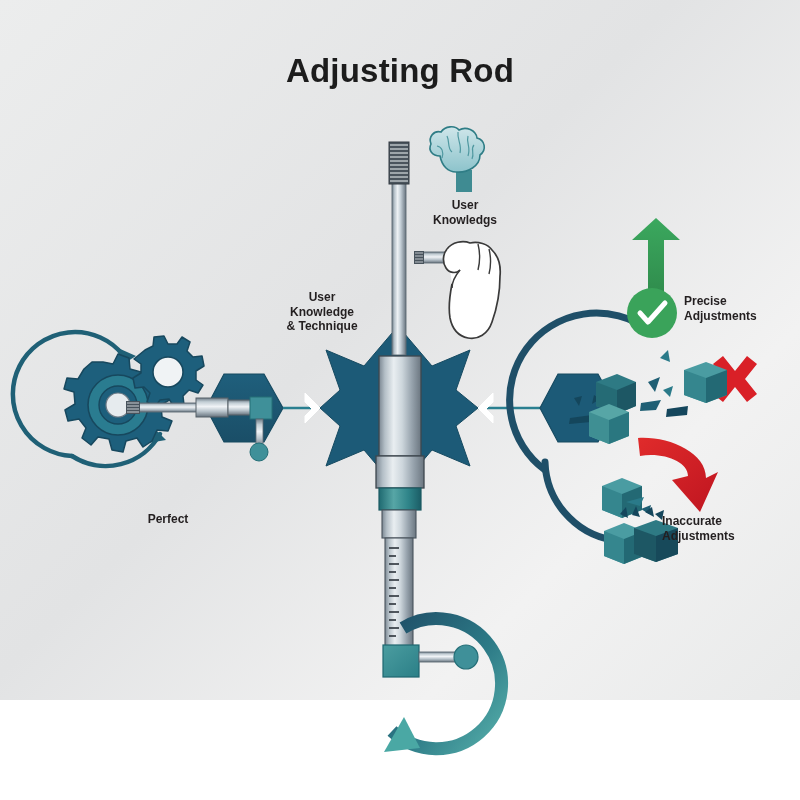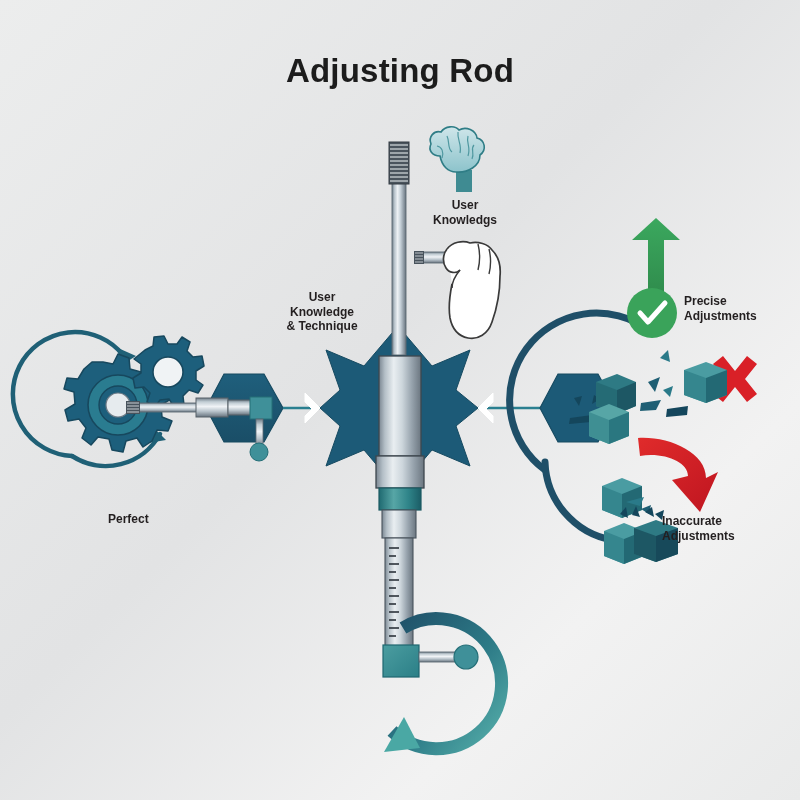--- a/index.html
+++ b/index.html
@@ -9,21 +9,21 @@
   body {
     width: 800px;
     height: 800px;
     overflow: hidden;
     font-family: "Liberation Sans", sans-serif;
     background: #ffffff;
   }
   #infographic {
     position: relative;
     width: 800px;
-    height: 800px;
+    height: 700px;
     background: linear-gradient(135deg, #eceded 0%, #e2e3e4 45%, #f2f2f2 75%, #e9eaea 100%);
   }
   #infographic svg {
     display: block;
   }
   .page-title {
     position: absolute;
     left: 0;
     top: 52px;
     width: 800px;
@@ -38,21 +38,21 @@
     font-size: 12px;
     font-weight: bold;
     color: #231f20;
     line-height: 1.22;
     white-space: pre-line;
   }
   .lbl-user-knowledgs { left: 405px; top: 198px; width: 120px; text-align: center; }
   .lbl-user-knowledge-technique { left: 268px; top: 290px; width: 108px; text-align: center; }
   .lbl-precise { left: 684px; top: 294px; width: 120px; text-align: left; }
   .lbl-inaccurate { left: 662px; top: 514px; width: 140px; text-align: left; }
-  .lbl-perfect { left: 108px; top: 512px; width: 120px; text-align: left; font-weight: bold; }
+  .lbl-perfect { left: 108px; top: 512px; width: 120px; text-align: center; font-weight: bold; }
 </style>
 </head>
 <body>
 
 <div id="infographic">
 
   <div class="page-title">Adjusting Rod</div>
 
   <svg width="800" height="800" viewBox="0 0 800 800">
     <defs>

